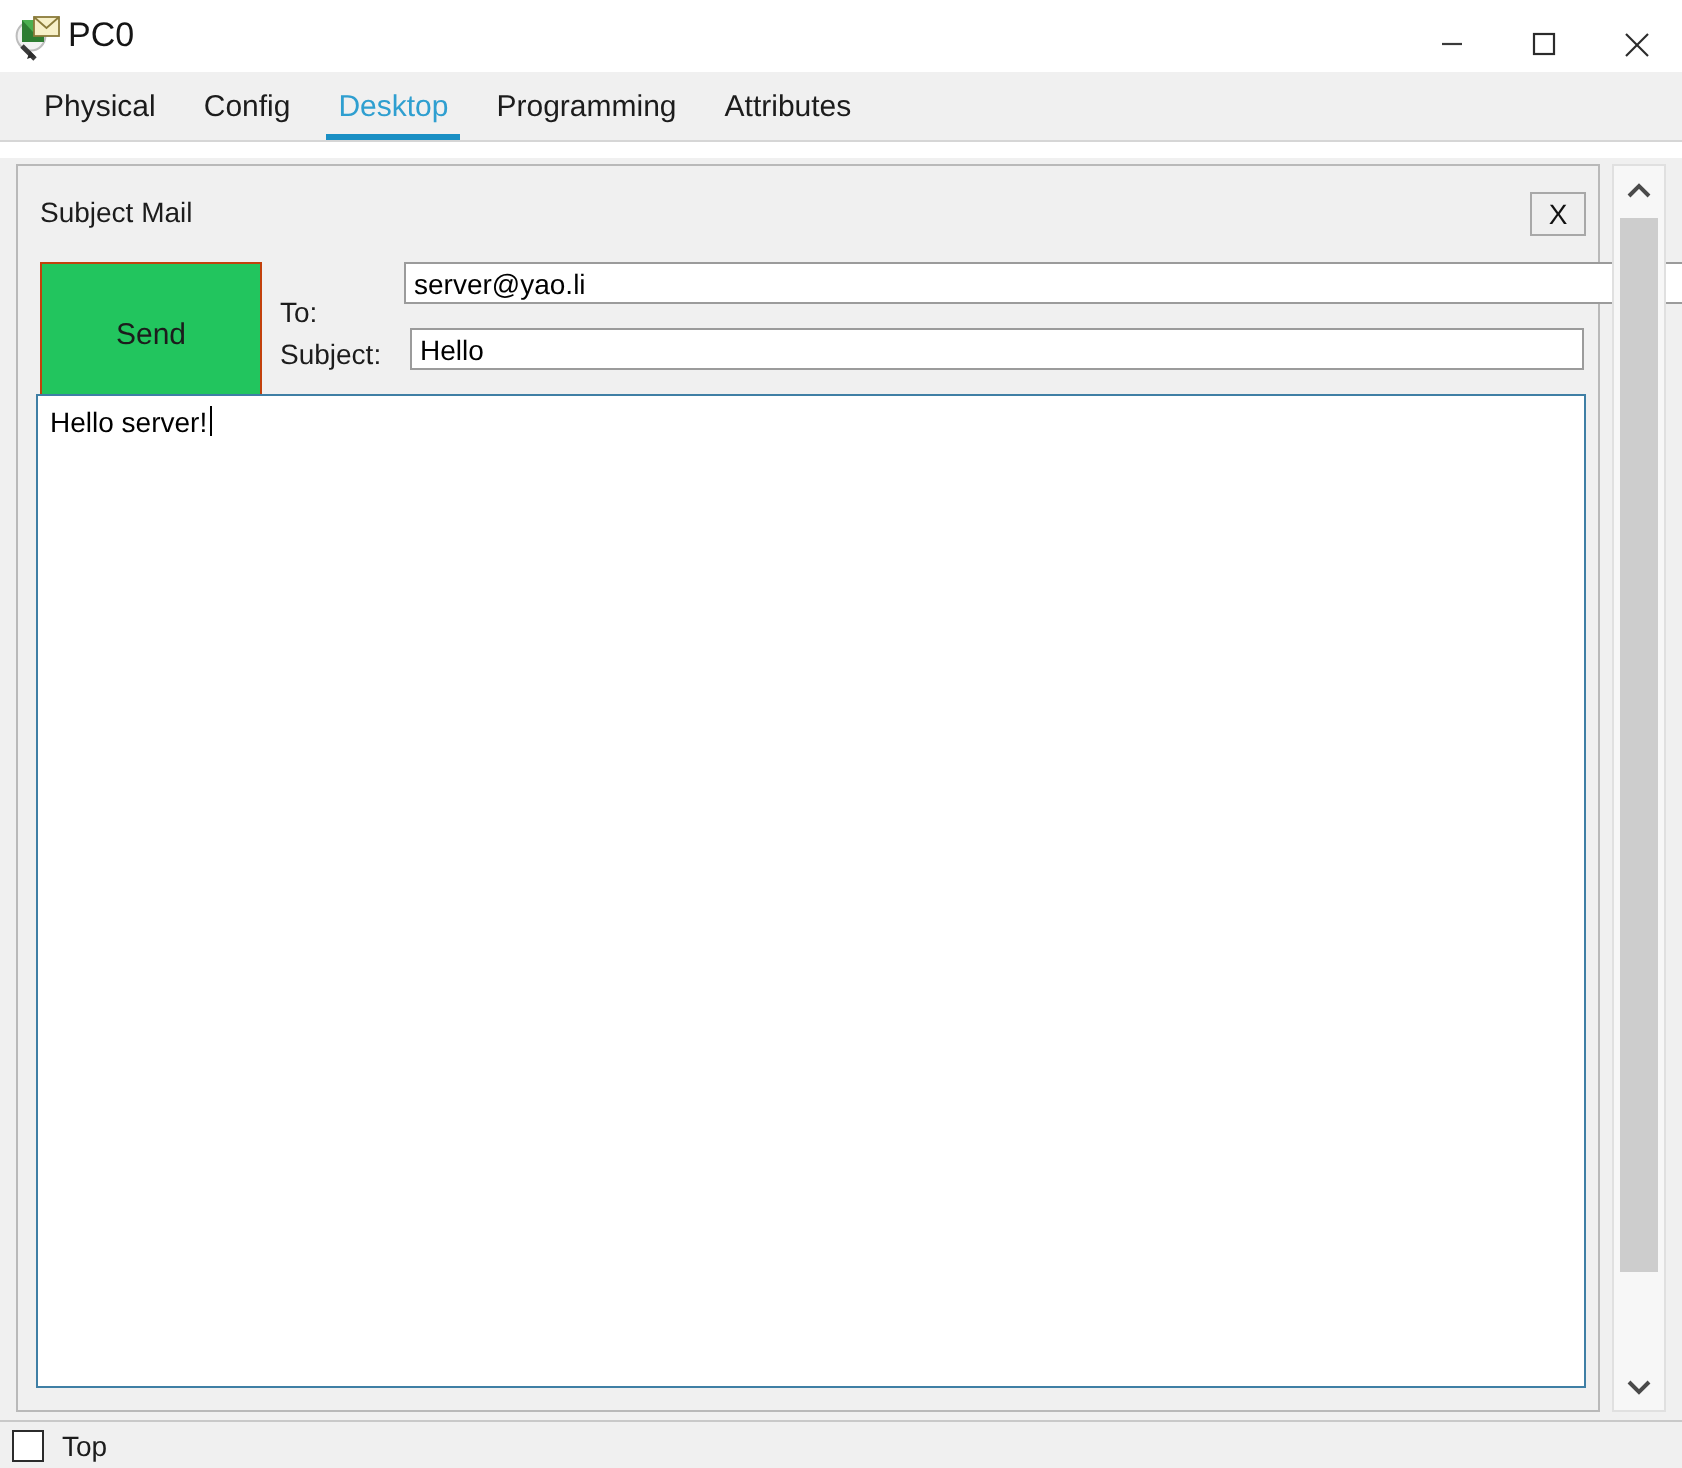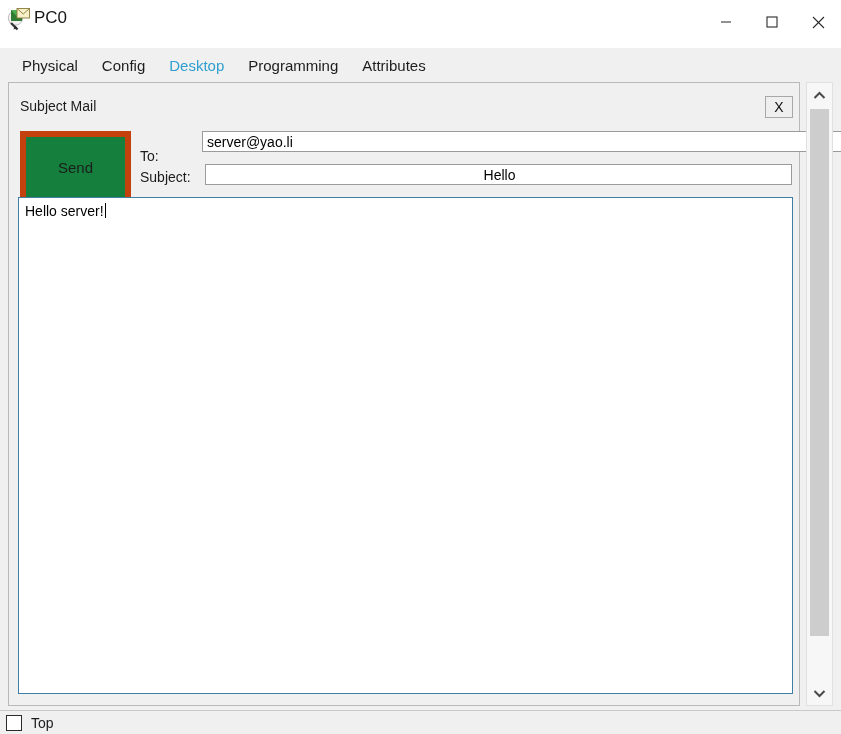--- a/index.html
+++ b/index.html
@@ -54,21 +54,21 @@
     justify-content: center;
     background: transparent;
     border: none;
     cursor: default;
   }
   .win-btn svg { display: block; }
 
   
   .tabstrip {
     position: absolute;
-    left: 0; top: 48px;
+    left: 0; top: 36px;
     width: 841px; height: 35px;
     background: #f0f0f0;
     border-bottom: 1px solid #d6d6d6;
     display: flex;
     align-items: flex-end;
     box-sizing: border-box;
   }
   .tab {
     position: relative;
     padding: 0 12px 8px 12px;
@@ -129,22 +129,22 @@
     color: #111;
     cursor: default;
     box-sizing: border-box;
   }
 
   
   .send-btn {
     position: absolute;
     left: 11px; top: 48px;
     width: 111px; height: 72px;
-    background: #15803d;
-    border: 6px solid #c2410c;
+    background: #22c55e;
+    border: 1px solid #c2410c;
     font-size: 15px;
     color: #1c1c1c;
     display: flex;
     align-items: center;
     justify-content: center;
     cursor: default;
     box-sizing: border-box;
   }
 
   
@@ -164,21 +164,21 @@
     border: 1px solid #9b9b9b;
     font-family: "Liberation Sans", sans-serif;
     font-size: 14px;
     line-height: 19px;
     color: #000000;
     padding: 0 2px 0 4px;
     box-sizing: border-box;
     outline: none;
   }
   .input-to      { left: 193px; top: 48px; width: 686px; }
-  .input-subject { left: 196px; top: 81px; width: 587px; text-align: center; }
+  .input-subject { left: 196px; top: 81px; width: 587px; }
   .body-text-wrap {
     position: absolute;
     left: 9px; top: 114px;
     width: 775px; height: 497px;
     background: #ffffff;
     border: 1px solid #3f7fa5;
     box-sizing: border-box;
     padding: 4px 6px;
     font-size: 14px;
     line-height: 19px;

